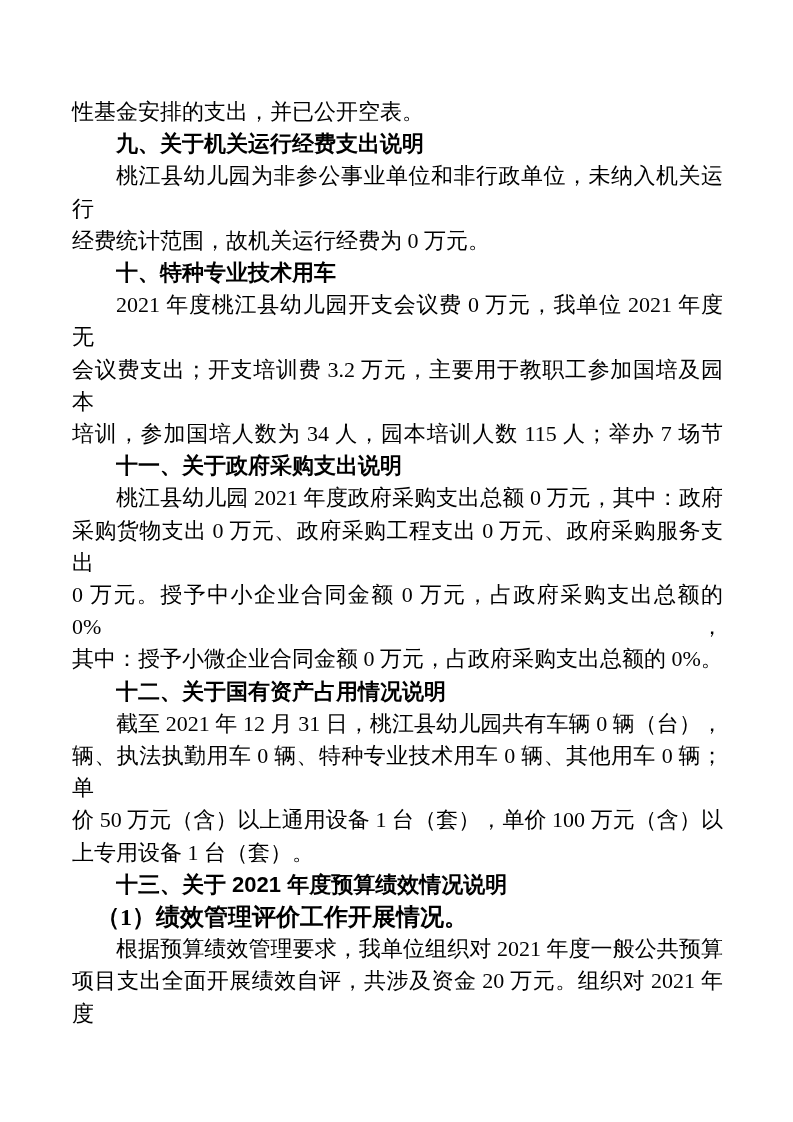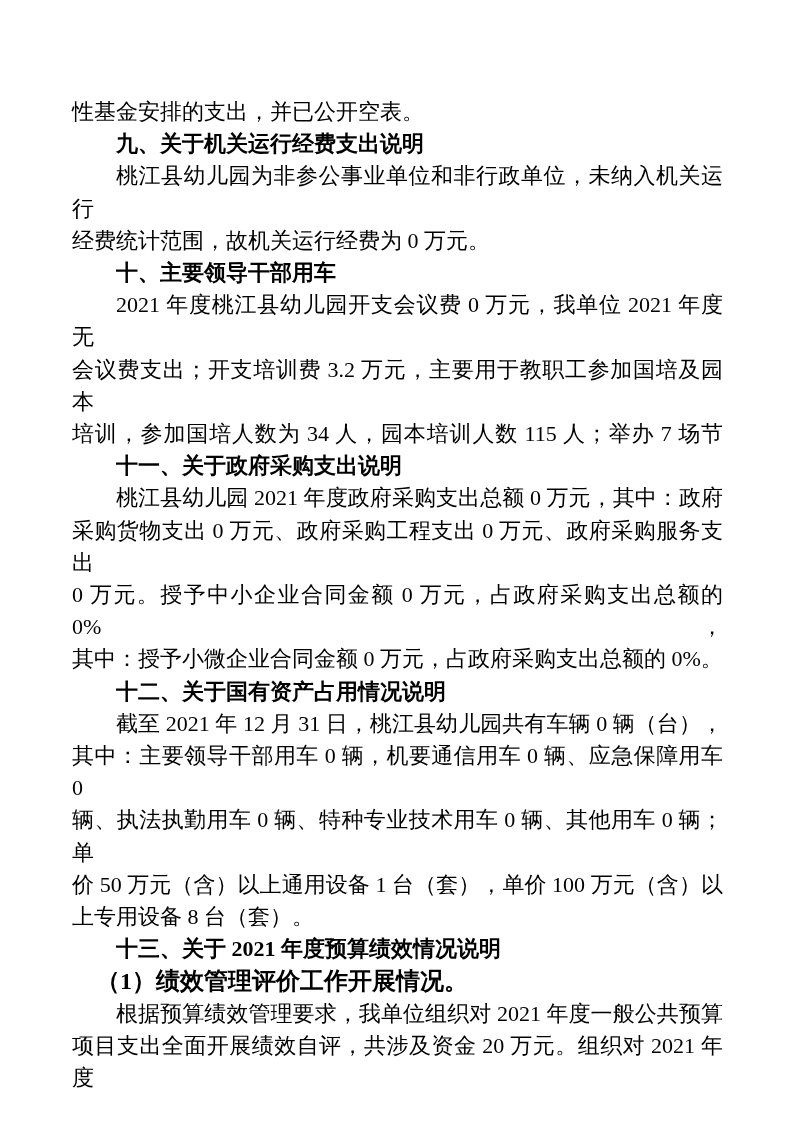--- a/index.html
+++ b/index.html
@@ -38,53 +38,52 @@
     text-justify: inter-character;
   }
   .body-line.last {
     text-align: left;
     text-align-last: left;
   }
   .indent {
     text-indent: 44px;
   }
   .heading {
-    font-family: Liberation Serif, serif;
+    font-family: Liberation Sans, sans-serif;
     font-weight: 700;
     padding-left: 44px;
   }
   .subheading {
     font-family: Liberation Serif, serif;
     font-weight: 700;
     font-size: 24px;
     padding-left: 24px;
   }
 </style>
 </head>
 <body>
 
 <div class="page">
   <div class="content">
       <div class="line body-line last">性基金安排的支出，并已公开空表。</div>
       <div class="line heading">九、关于机关运行经费支出说明</div>
       <div class="line body-line indent">桃江县幼儿园为非参公事业单位和非行政单位，未纳入机关运行</div>
       <div class="line body-line last">经费统计范围，故机关运行经费为 0 万元。</div>
-      <div class="line heading">十、主要领导干部用车</div>
+      <div class="line heading">十、特种专业技术用车</div>
       <div class="line body-line indent">2021 年度桃江县幼儿园开支会议费 0 万元，我单位 2021 年度无</div>
       <div class="line body-line">会议费支出；开支培训费 3.2 万元，主要用于教职工参加国培及园本</div>
       <div class="line body-line">培训，参加国培人数为 34 人，园本培训人数 115 人；举办 7 场节</div>
       <div class="line heading">十一、关于政府采购支出说明</div>
       <div class="line body-line indent">桃江县幼儿园 2021 年度政府采购支出总额 0 万元，其中：政府</div>
       <div class="line body-line">采购货物支出 0 万元、政府采购工程支出 0 万元、政府采购服务支出</div>
       <div class="line body-line">0 万元。授予中小企业合同金额 0 万元，占政府采购支出总额的 0%，</div>
       <div class="line body-line last">其中：授予小微企业合同金额 0 万元，占政府采购支出总额的 0%。</div>
       <div class="line heading">十二、关于国有资产占用情况说明</div>
       <div class="line body-line indent">截至 2021 年 12 月 31 日，桃江县幼儿园共有车辆 0 辆（台），</div>
-      <div class="line body-line">其中：主要领导干部用车 0 辆，机要通信用车 0 辆、应急保障用车 0</div>
       <div class="line body-line">辆、执法执勤用车 0 辆、特种专业技术用车 0 辆、其他用车 0 辆；单</div>
       <div class="line body-line">价 50 万元（含）以上通用设备 1 台（套），单价 100 万元（含）以</div>
-      <div class="line body-line last">上专用设备 8 台（套）。</div>
+      <div class="line body-line last">上专用设备 1 台（套）。</div>
       <div class="line heading">十三、关于 2021 年度预算绩效情况说明</div>
       <div class="line subheading">（1）绩效管理评价工作开展情况。</div>
       <div class="line body-line indent">根据预算绩效管理要求，我单位组织对 2021 年度一般公共预算</div>
       <div class="line body-line">项目支出全面开展绩效自评，共涉及资金 20 万元。组织对 2021 年度</div>
     </div>
 </div>
 
 </body></html>

